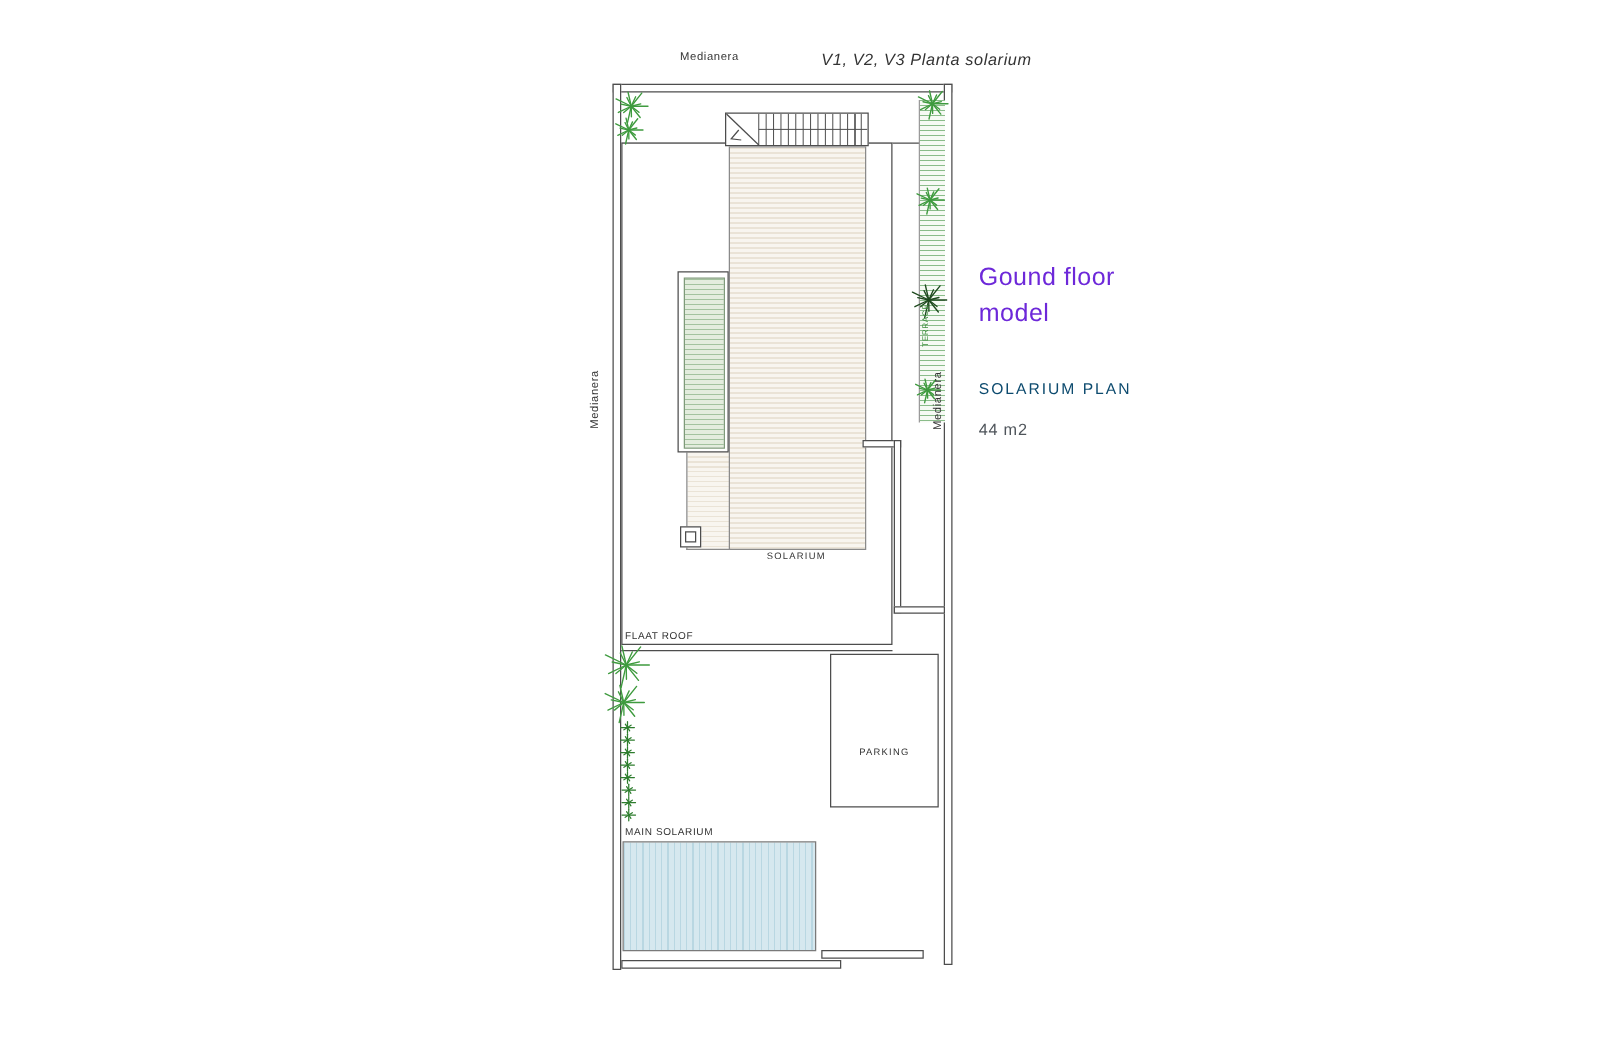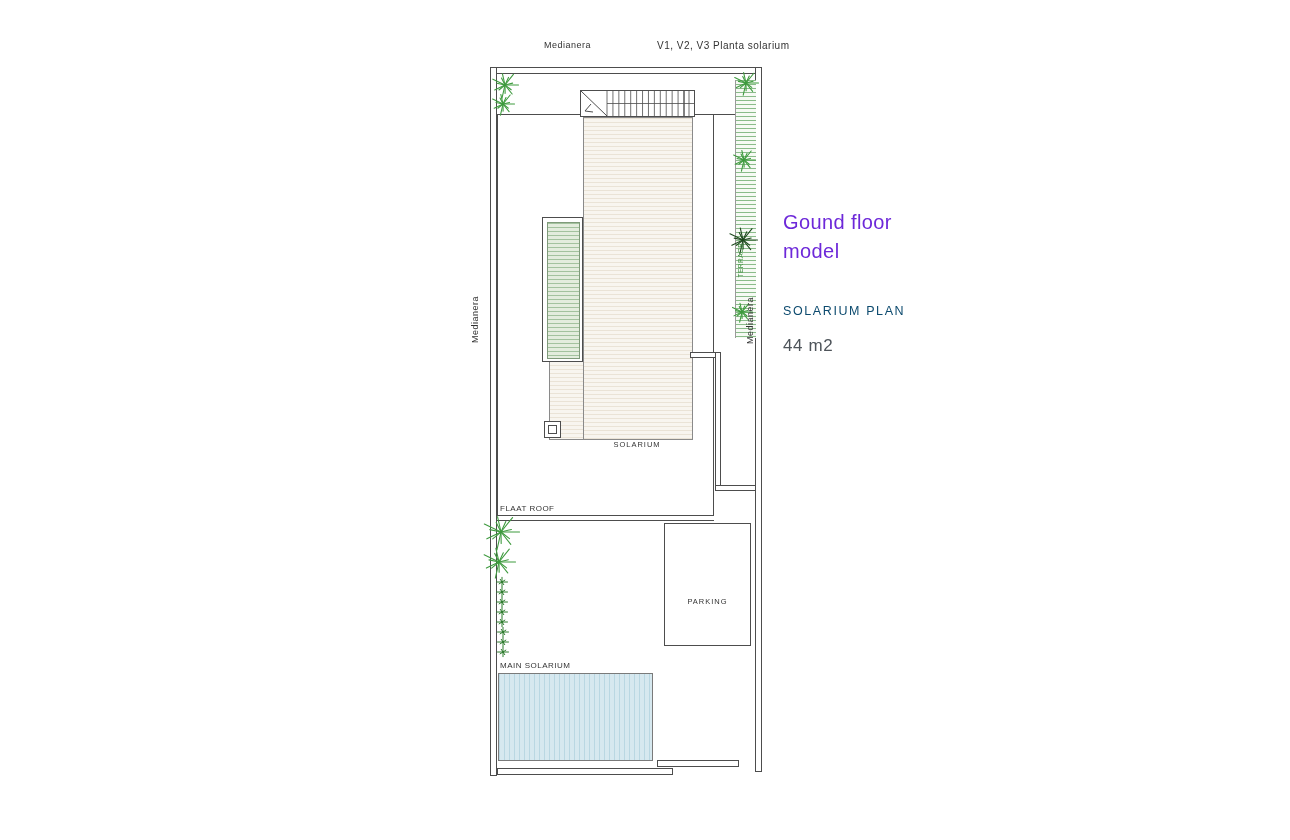--- a/index.html
+++ b/index.html
@@ -27,33 +27,33 @@
   }
   .strip-fill{
     background:repeating-linear-gradient(to bottom, var(--strip_line) 0px, var(--strip_line) 1px, #f6faf4 1px, #f6faf4 4px);
     border-left:1px solid #9a9a9a;
   }
   .pool-fill{
     background:repeating-linear-gradient(to right, var(--pool_stripe) 0px, var(--pool_stripe) 1px, var(--pool_fill) 1px, var(--pool_fill) 5px);
     border:1px solid #7a7a7a;
   }
   .lbl{position:absolute;font-size:8px;color:#333;letter-spacing:0.5px;white-space:nowrap;}
-  .lbl-tiny{font-size:10px;}
+  .lbl-tiny{font-size:13px;font-style:italic;}
   .vert{writing-mode:vertical-rl;transform:rotate(180deg);}
   .panel-heading{
     position:absolute;left:783px;top:208px;width:118px;
     font-size:20px;line-height:29px;color:#6d28d9;letter-spacing:0.4px;font-weight:500;
   }
   .panel-sub{
     position:absolute;left:783px;top:304px;
     font-size:12.5px;letter-spacing:1.6px;color:#0c4a6e;font-weight:500;
   }
   .panel-area{
     position:absolute;left:783px;top:336px;
-    font-size:17px;letter-spacing:0.6px;color:#4e545a;font-weight:500;
+    font-size:13px;letter-spacing:0.6px;color:#4e545a;font-weight:500;
   }
   svg{display:block;}
 </style>
 </head>
 <body>
 
 <div class="lbl" style="left:544px;top:40px;font-size:9px;">Medianera</div>
 <div class="lbl lbl-tiny" style="left:657px;top:40px;">V1, V2, V3 Planta solarium</div>
 <div class="lbl vert" style="left:470px;top:296px;font-size:9px;">Medianera</div>
 <div class="lbl vert" style="left:745px;top:297px;font-size:9px;z-index:6;">Medianera</div>

